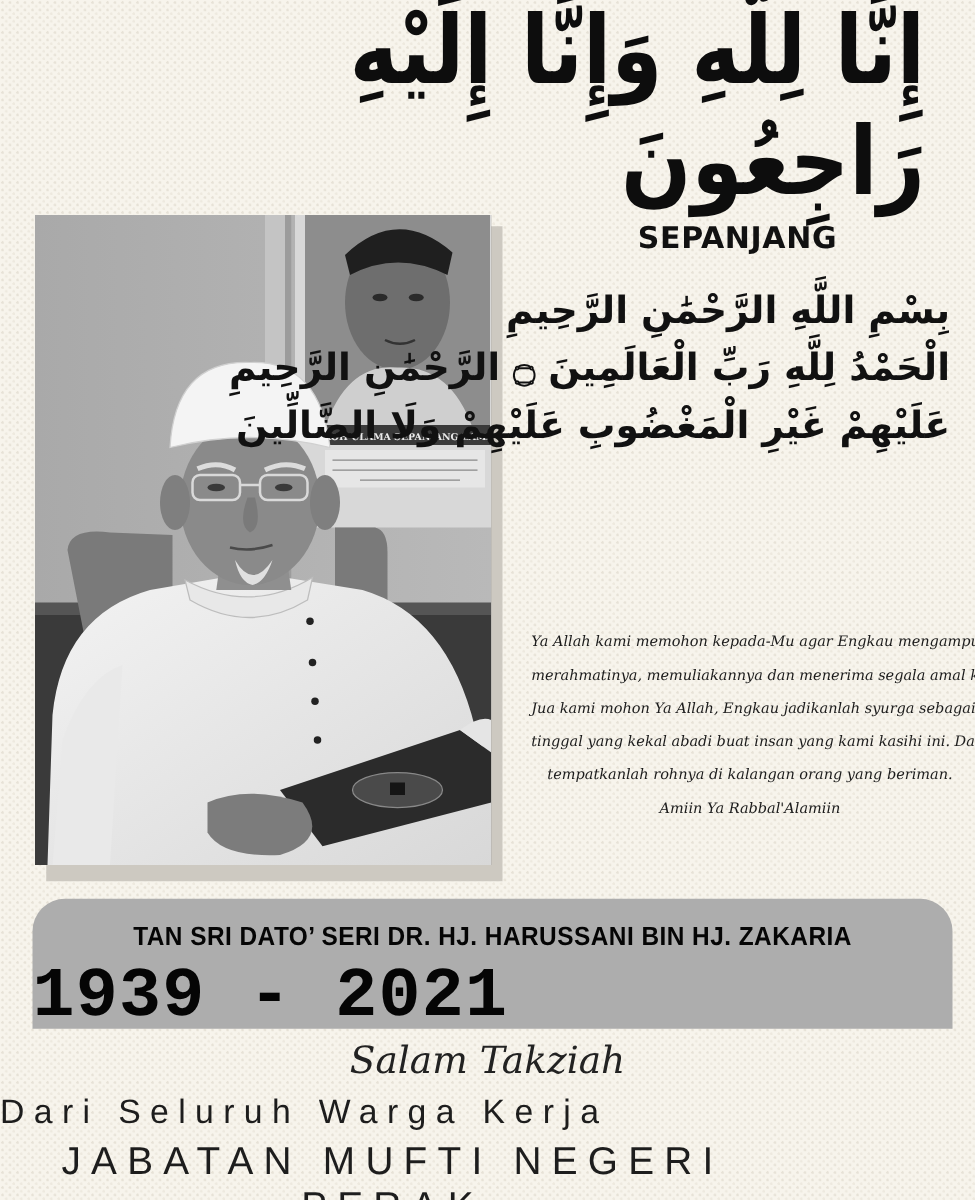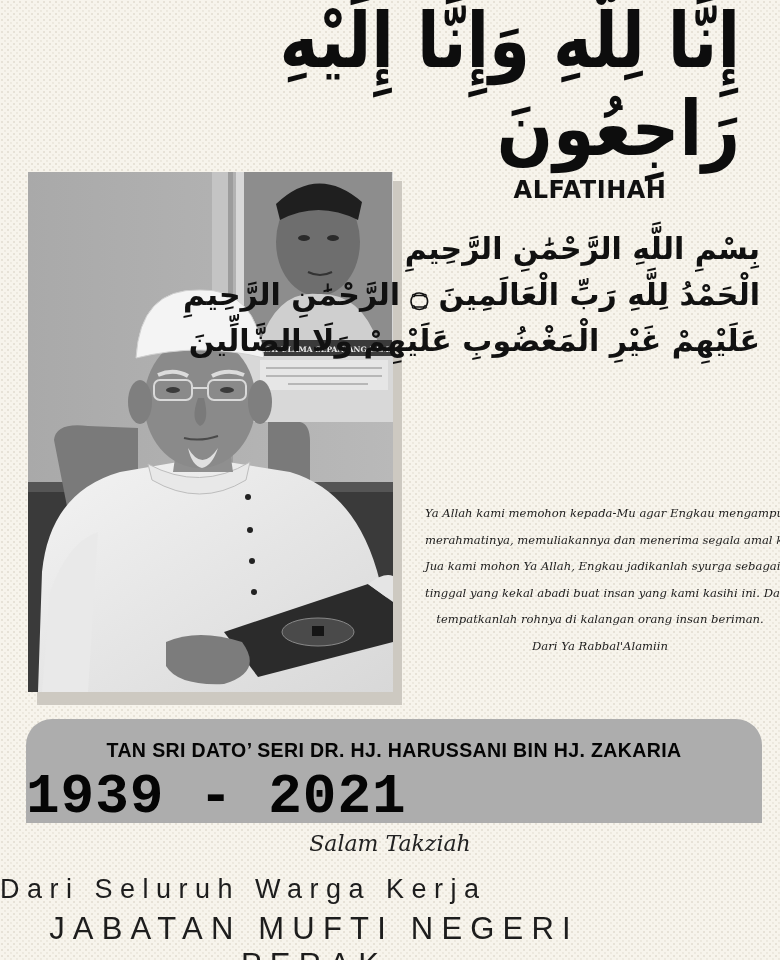--- a/index.html
+++ b/index.html
@@ -121,21 +121,21 @@
     letter-spacing: 1px;
   }
 
   
   .salam {
     position: absolute;
     left: 0; width: 780px; top: 831px;
     text-align: center;
     font-family: "DejaVu Serif", serif;
     font-style: italic;
-    font-size: 22px;
+    font-size: 30px;
     color: #222;
   }
   .dari {
     position: absolute;
     left: 0; width: 780px; top: 874px;
     text-align: left;
     font-family: "Liberation Sans", sans-serif;
     font-size: 27px;
     letter-spacing: 7.5px;
     color: #1d1d1d;
@@ -234,34 +234,34 @@
     <path d="M196 460 L340 412 L365 430 L365 470 L230 505 Z" fill="#2b2b2b"></path>
     <ellipse cx="290" cy="460" rx="36" ry="14" fill="#4a4a4a" stroke="#888"></ellipse>
     <rect x="284" y="454" width="12" height="10" fill="#151515"></rect>
     <path d="M340 412 Q356 400 365 404 L365 430 Z" fill="#e5e5e5"></path>
     <path d="M138 470 Q170 456 214 470 Q236 500 196 512 Q150 514 138 494 Z" fill="#7c7c7c"></path>
 
     <path d="M14 520 L22 420 Q40 370 70 360 L60 520 Z" fill="#e9e9e9"></path>
   </svg>
 </div>
 
-<div class="fatihah-title">ALFATIHAH</div>
+<div class="fatihah-title">SEPANJANG</div>
 <div class="fatihah-verses">
   <div class="verse">بِسْمِ اللَّهِ الرَّحْمَٰنِ الرَّحِيمِ</div>
   <div class="verse">الْحَمْدُ لِلَّهِ رَبِّ الْعَالَمِينَ ۝ الرَّحْمَٰنِ الرَّحِيمِ</div>
   <div class="verse">عَلَيْهِمْ غَيْرِ الْمَغْضُوبِ عَلَيْهِمْ وَلَا الضَّالِّينَ</div>
 </div>
 
 <div class="doa">
   <div class="line">Ya Allah kami memohon kepada-Mu agar Engkau mengampuninya,</div>
   <div class="line">merahmatinya, memuliakannya dan menerima segala amal kebajikannya.</div>
   <div class="line">Jua kami mohon Ya Allah, Engkau jadikanlah syurga sebagai tempat</div>
   <div class="line">tinggal yang kekal abadi buat insan yang kami kasihi ini. Dan</div>
-  <div class="line">tempatkanlah rohnya di kalangan orang insan beriman.</div>
-  <div class="line">Dari Ya Rabbal'Alamiin</div>
+  <div class="line">tempatkanlah rohnya di kalangan orang yang beriman.</div>
+  <div class="line">Amiin Ya Rabbal'Alamiin</div>
 </div>
 
 <div class="banner">
   <div class="banner-name">TAN SRI DATO’ SERI DR. HJ. HARUSSANI BIN HJ. ZAKARIA</div>
   <div class="banner-years">1939 - 2021</div>
 </div>
 
 <div class="salam">Salam Takziah</div>
 <div class="dari">Dari Seluruh Warga Kerja</div>
 <div class="jabatan">JABATAN MUFTI NEGERI PERAK</div>

